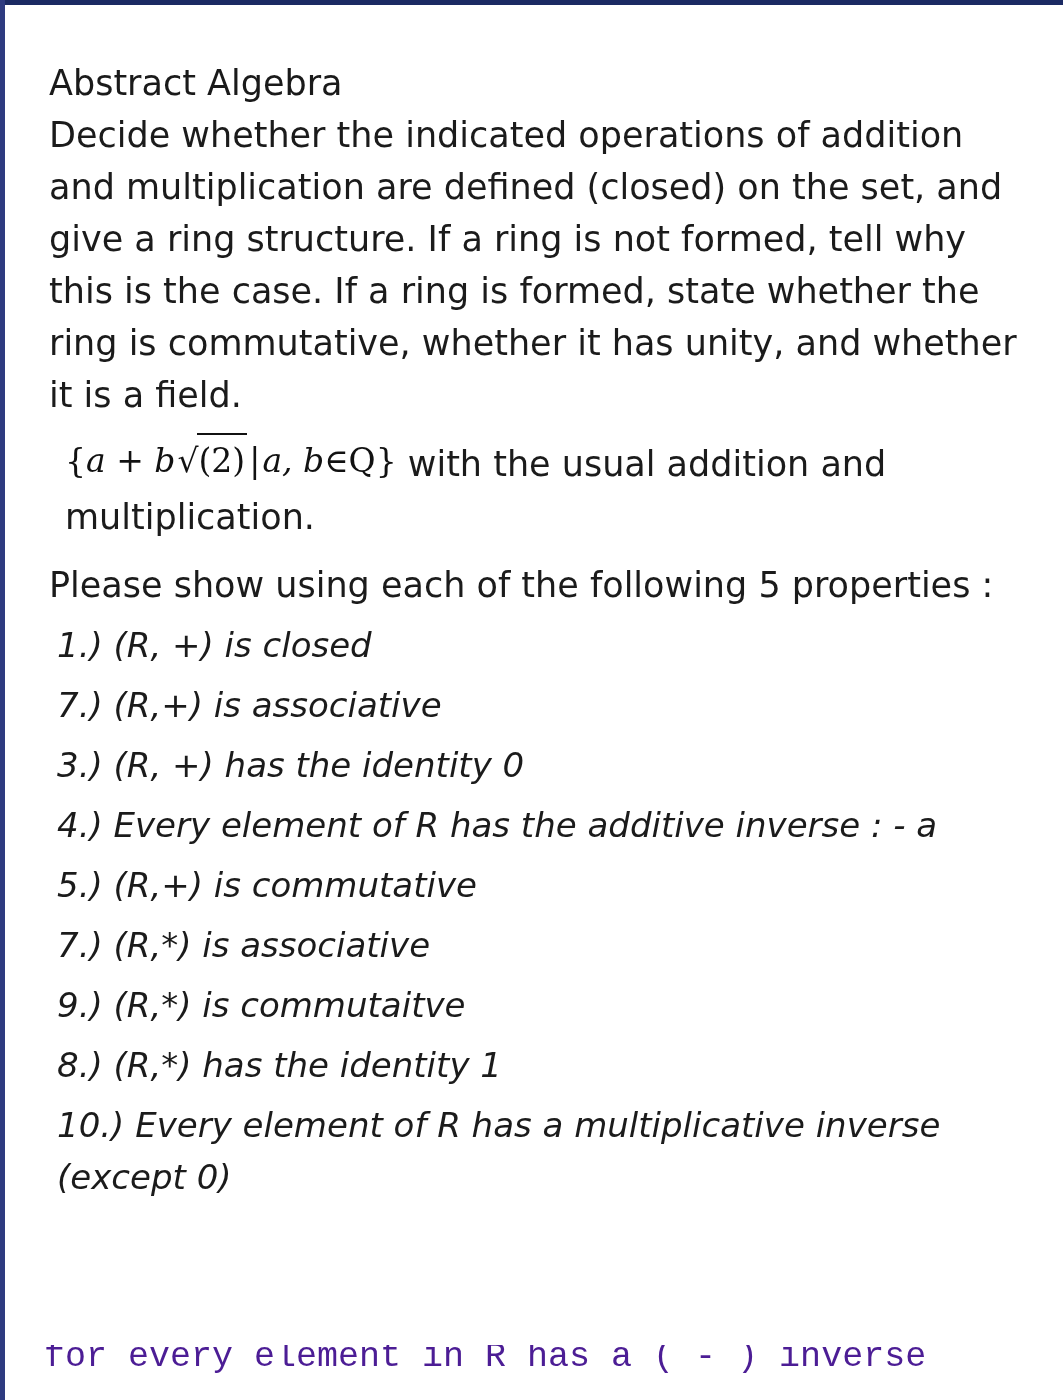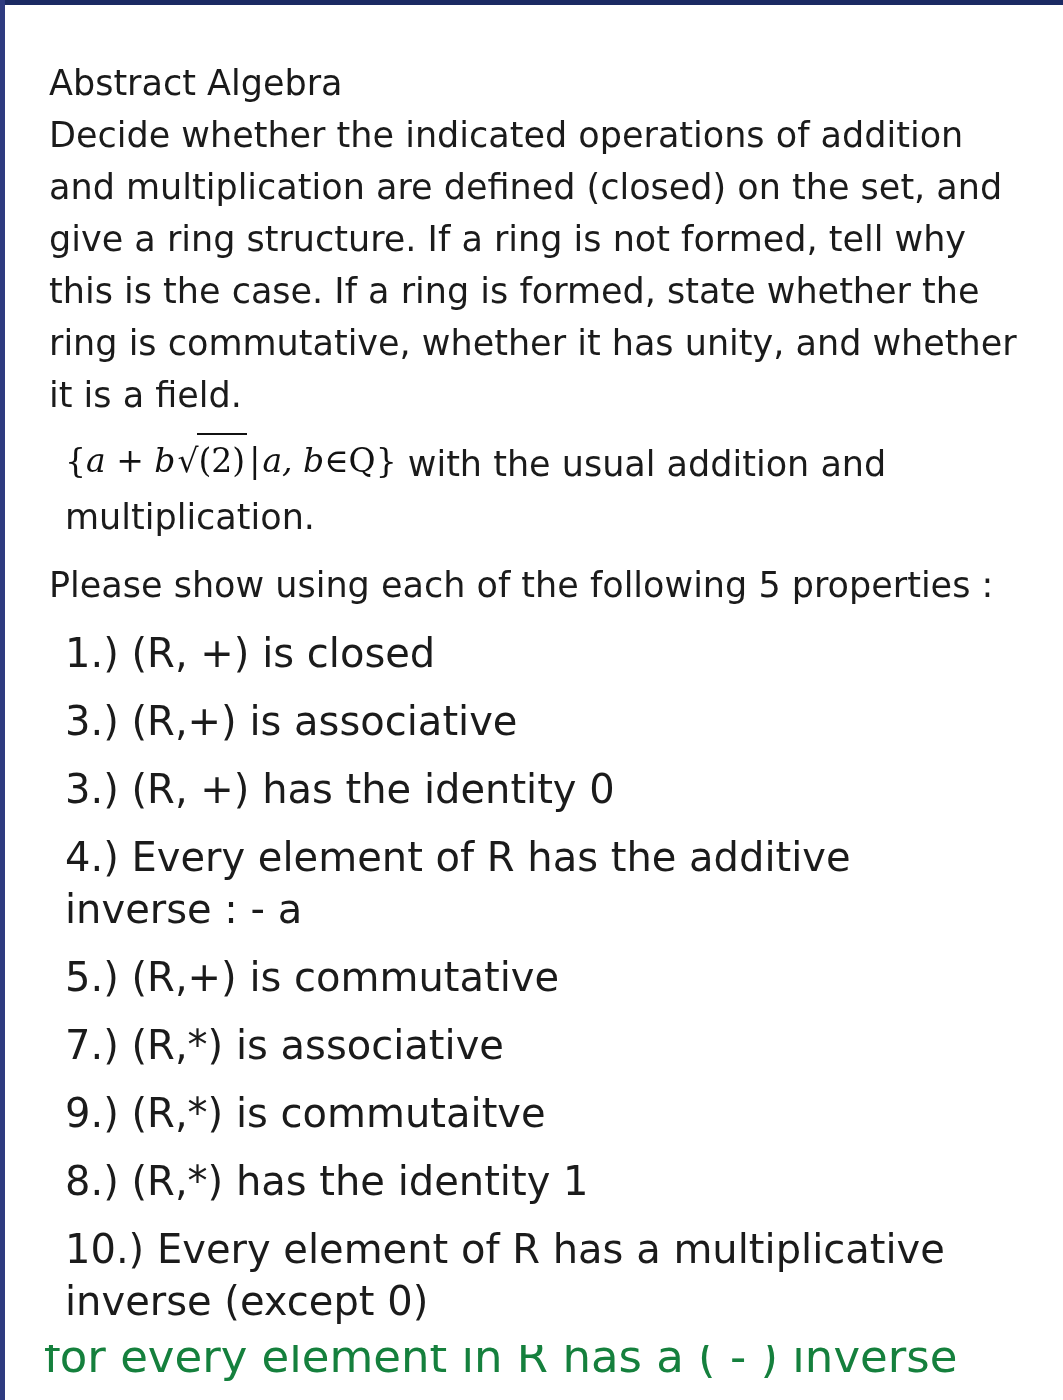--- a/index.html
+++ b/index.html
@@ -93,34 +93,36 @@
     font-style: normal;
     font-family: "DejaVu Serif", serif;
     position: relative;
   }
   .list {
     margin: 0;
     padding: 0;
     list-style: none;
   }
   .list li {
-    font-size: 40px;
+    font-size: 34px;
     line-height: 52px;
-    margin: 16px;
+    margin: 8px;
+    font-style: italic;
   }
   .clipped {
     position: absolute;
     left: 44px;
     top: 1345px;
     width: 960px;
     height: 50px;
     overflow: hidden;
-    color: #15803d;
-    font-size: 45px;
+    color: #4c1d95;
+    font-size: 35px;
     line-height: 52px;
+    font-family: Liberation Mono, monospace;
   }
   .clip-inner {
     position: relative;
     top: -14px;
   }
 </style>
 </head>
 <body>
 
 <div class="top-bar"></div>
@@ -131,21 +133,21 @@
   <div class="title">Abstract Algebra</div>
 
   <p class="para">Decide whether the indicated operations of addition and multiplication are defined (closed) on the set, and give a ring structure. If a ring is not formed, tell why this is the case. If a ring is formed, state whether the ring is commutative, whether it has unity, and whether it is a field.</p>
 
   <p class="setline"><span class="math"><span class="brace">{</span><span>a</span> <span class="brace">+</span> <span>b</span><span class="radical"><span class="rad-sign">√</span><span class="rad-body">(2)</span></span><span class="bar">|</span><span>a, b</span><span class="blackboard">∈</span><span class="blackboard">Q</span><span class="brace">}</span></span><span> with the usual addition and multiplication.</span></p>
 
   <p class="para">Please show using each of the following 5 properties :</p>
 
   <ul class="list">
     <li>1.) (R, +) is closed</li>
-    <li>3.) (R,+) is associative</li>
+    <li>7.) (R,+) is associative</li>
     <li>3.) (R, +) has the identity 0</li>
     <li>4.) Every element of R has the additive inverse : - a</li>
     <li>5.) (R,+) is commutative</li>
     <li>7.) (R,*) is associative</li>
     <li>9.) (R,*) is commutaitve</li>
     <li>8.) (R,*) has the identity 1</li>
     <li>10.) Every element of R has a multiplicative inverse (except 0)</li>
   </ul>
 
 </div>

